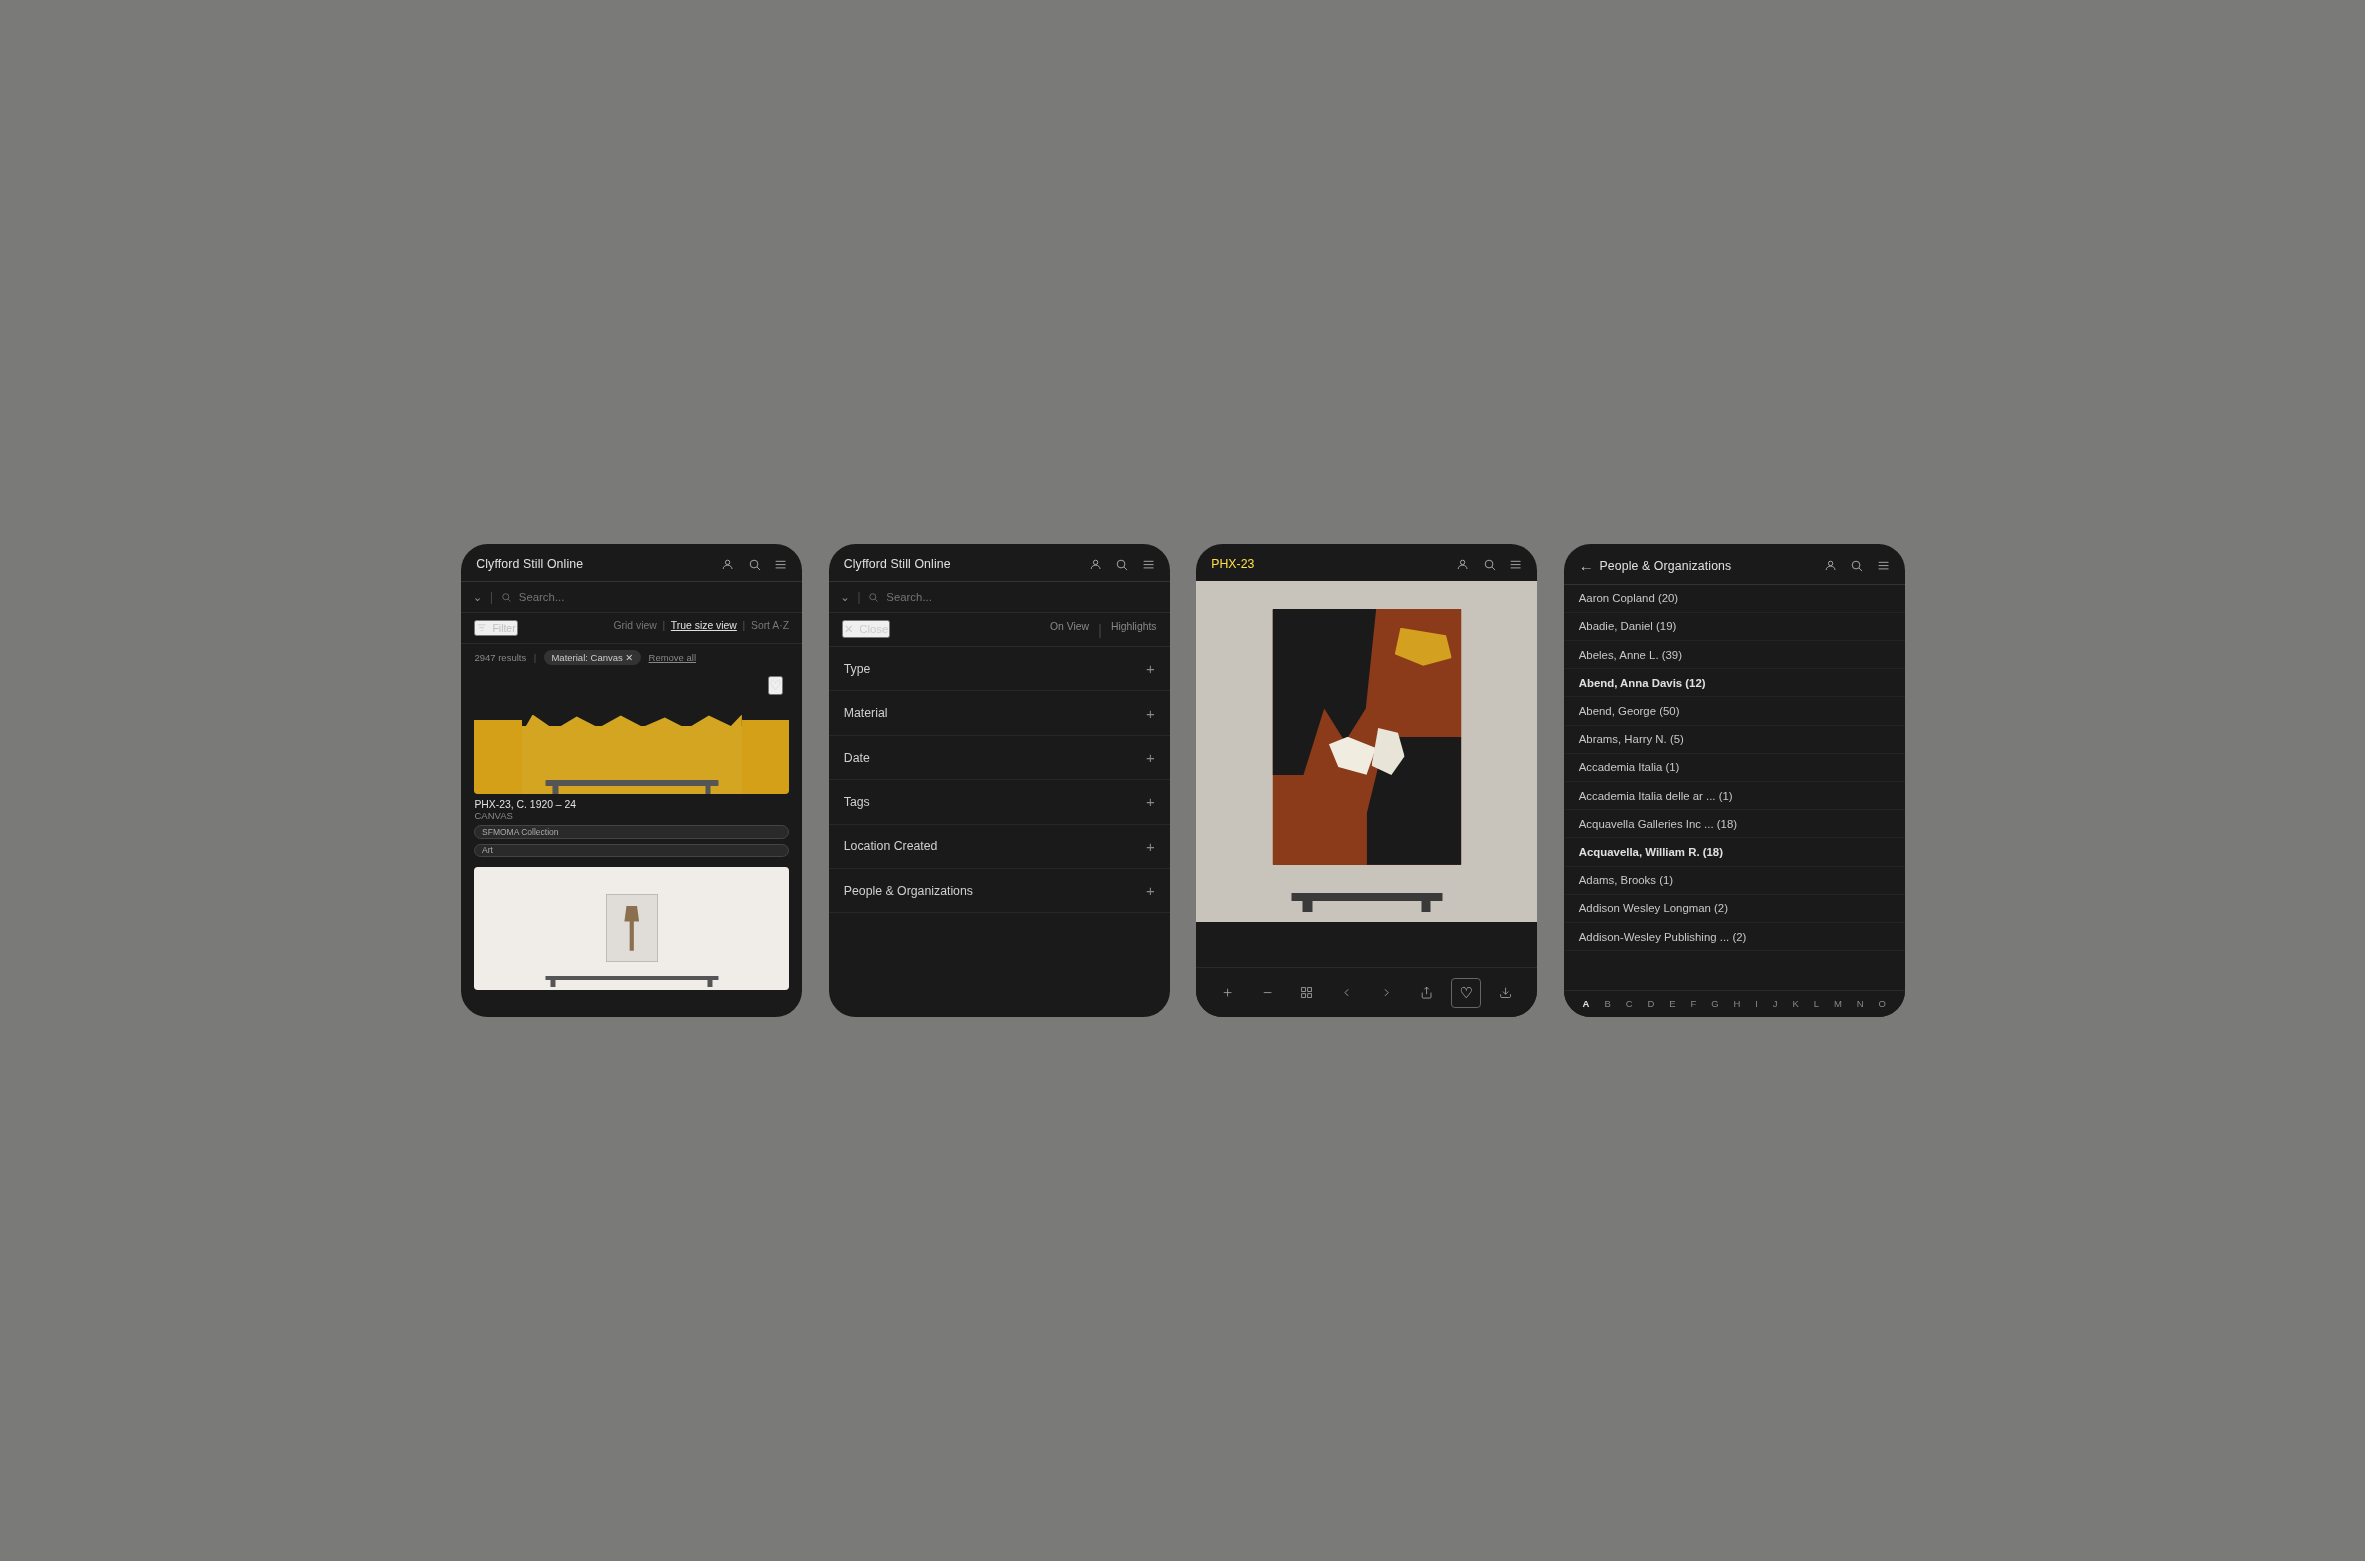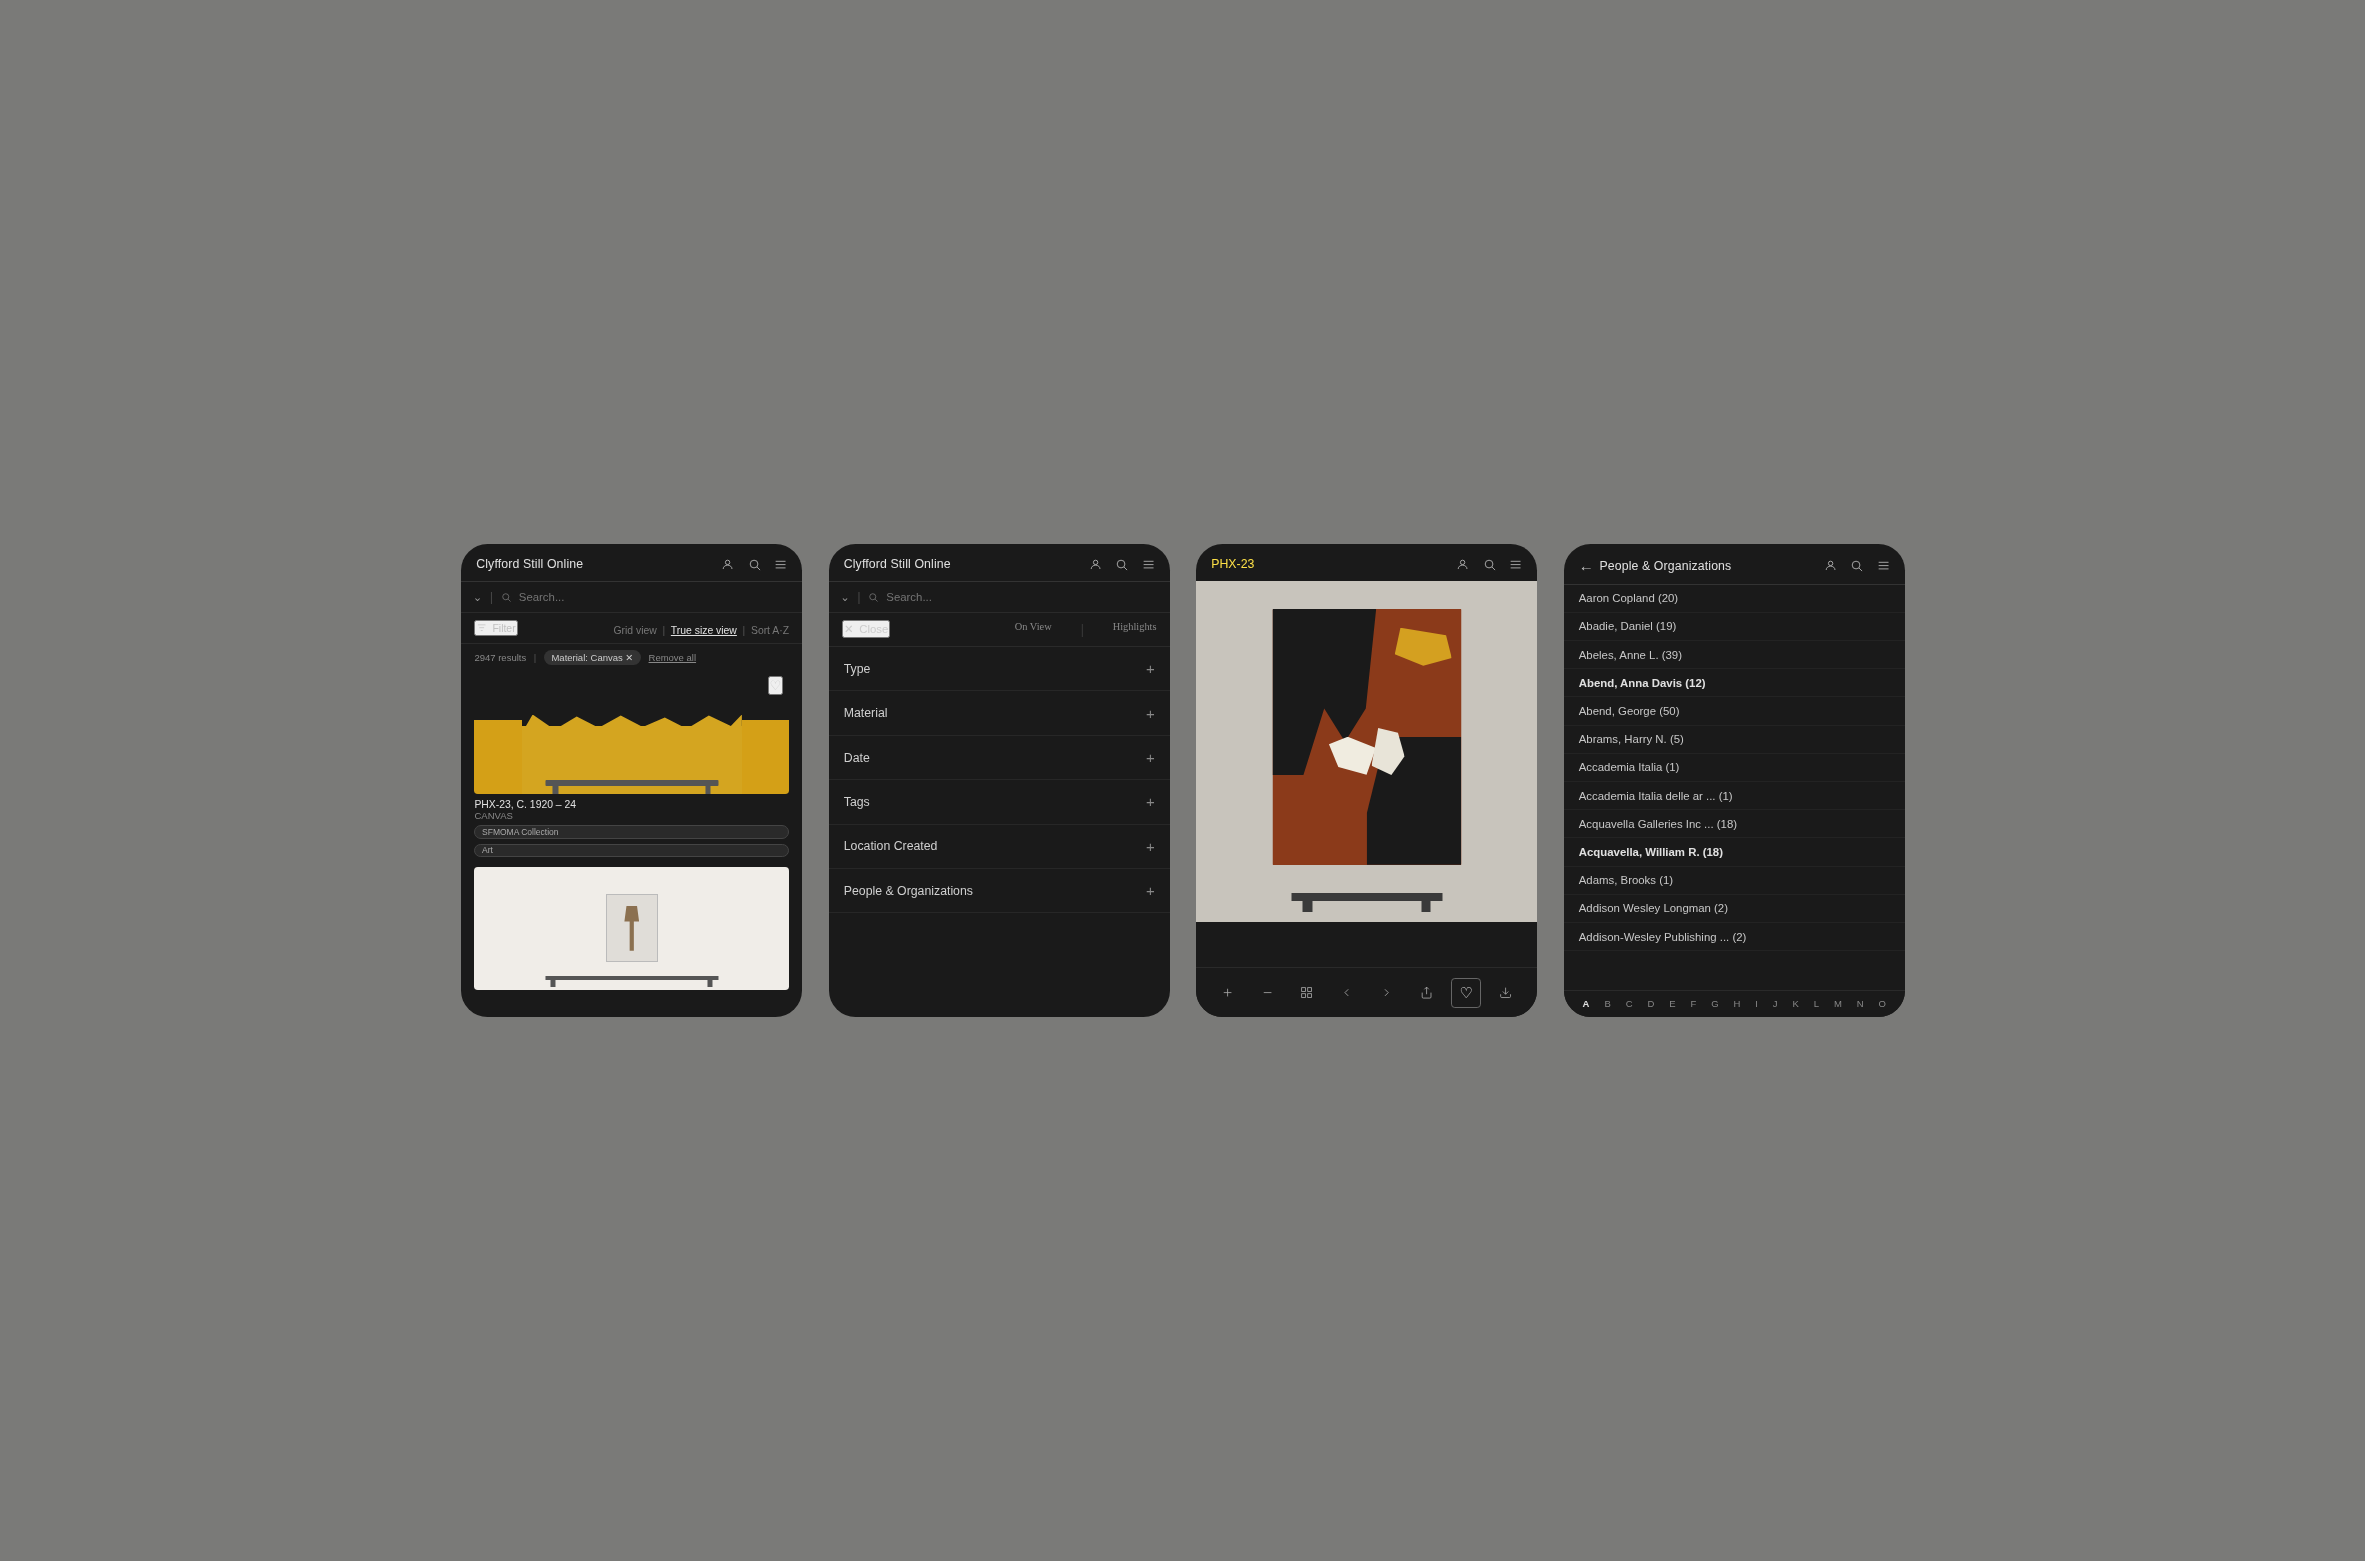--- a/index.html
+++ b/index.html
@@ -92,21 +92,21 @@
       border: none;
       outline: none;
       color: #aaa;
       font-size: 11.4px;
       flex: 1;
     }
 
     
     .filter-row {
       display: flex;
-      align-items: flex-end;
+      align-items: flex-start;
       padding: 7.6px 13.2px;
       gap: 8px;
       border-bottom: 0.9px solid #2a2a2a;
     }
     .filter-btn {
       display: flex;
       align-items: center;
       gap: 4.7px;
       color: #c0c0c0;
       font-size: 10.4px;
@@ -608,21 +608,21 @@
           <line x1="16.5" y1="16.5" x2="22" y2="22"></line>
         </svg>
       <input type="text" placeholder="Search..." style="">
     </div>
 
     <div class="close-row">
       <button class="close-btn">
         <span>✕</span>
         <span>Close</span>
       </button>
-      <div style="display:flex; gap:29px;font-family:Liberation Serif, serif;">
+      <div style="display:flex; gap:9px;">
         <span class="on-view-label">On View</span>
         <span style="color:#444;">|</span>
         <span class="highlights-label">Highlights</span>
       </div>
     </div>
 
     <div class="filter-items">
       <div class="filter-item">
         <span>Type</span>
         <span class="plus-icon">+</span>

